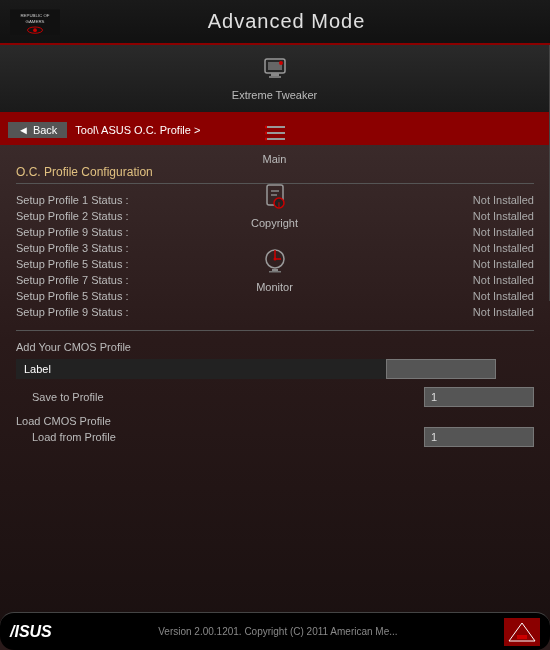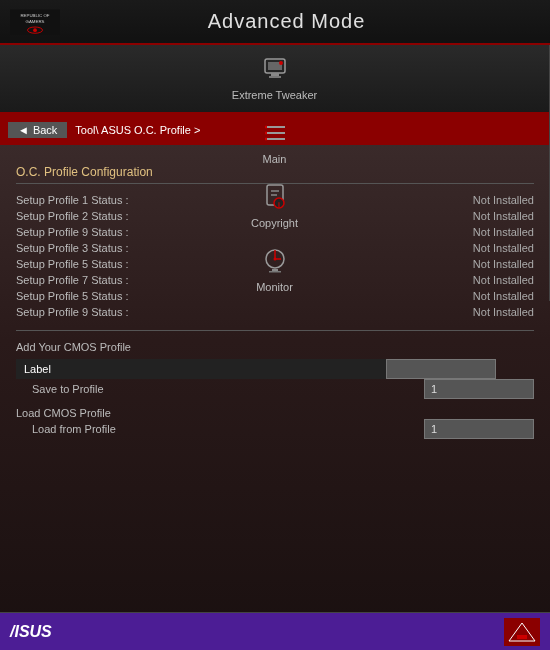--- a/index.html
+++ b/index.html
@@ -143,20 +143,21 @@
     .add-cmos-title {
       color: #bbb;
       font-size: 11px;
       font-family: Arial, sans-serif;
       margin-bottom: 6px;
     }
 
     .label-row {
       display: flex;
       align-items: flex-end;
+      margin-bottom: 8px;
     }
     .label-cell {
       background: #222;
       color: #fff;
       padding: 4px 8px;
       font-size: 11px;
       font-family: Arial, sans-serif;
       flex: 0 0 370px;
     }
     .input-field {
@@ -186,30 +187,31 @@
     .load-cmos-title {
       color: #bbb;
       font-size: 11px;
       font-family: Arial, sans-serif;
       margin-bottom: 0;
       margin-top: 8px;
     }
 
     
     #footer {
-      background: #4c1d95;
+      background: #000000;
       height: 38px;
       display: flex;
       align-items: center;
       justify-content: space-between;
       padding: 0 10px;
       border-top: 1px solid #444;
       position: absolute;
       bottom: 0;
       width: 550px;
+      border-radius: 14px;
     }
     .asus-logo-text {
       color: #fff;
       font-size: 16px;
       font-family: Arial, sans-serif;
       font-weight: bold;
       font-style: italic;
     }
     .footer-text {
       color: #888;
@@ -367,20 +369,21 @@
 
   <div class="form-row">
     <span class="form-label">Load from Profile</span>
     <input class="input-field" type="text" value="1" style="">
   </div>
 
 </div>
 
 <div id="footer">
   <span class="asus-logo-text">/ISUS</span>
+  <span class="footer-text">Version 2.00.1201. Copyright (C) 2011 American Me...</span>
   <div class="rog-badge">
     <svg width="30" height="22" viewBox="0 0 30 22">
       <rect width="30" height="22" fill="#8b0000"></rect>
       <polygon points="15,2 28,20 2,20" fill="none" stroke="#fff" stroke-width="1"></polygon>
       <rect x="10" y="14" width="10" height="4" fill="#c00"></rect>
     </svg>
   </div>
 </div>
 
 </body></html>

